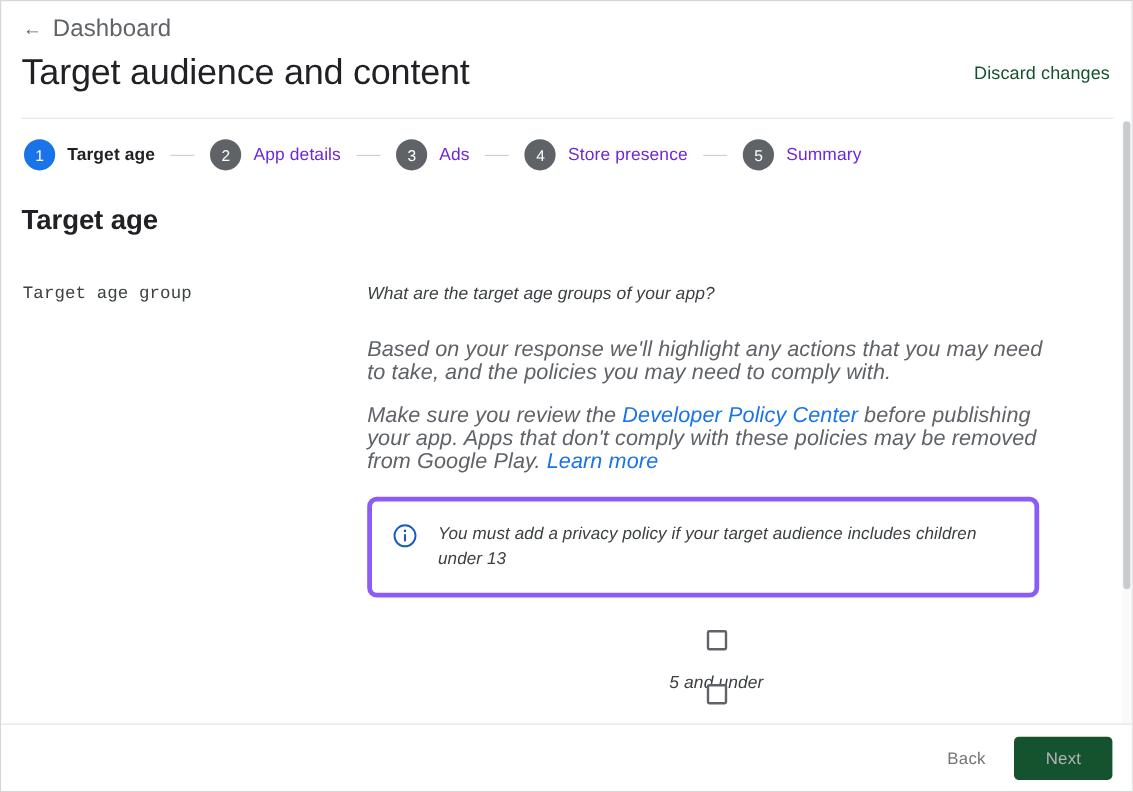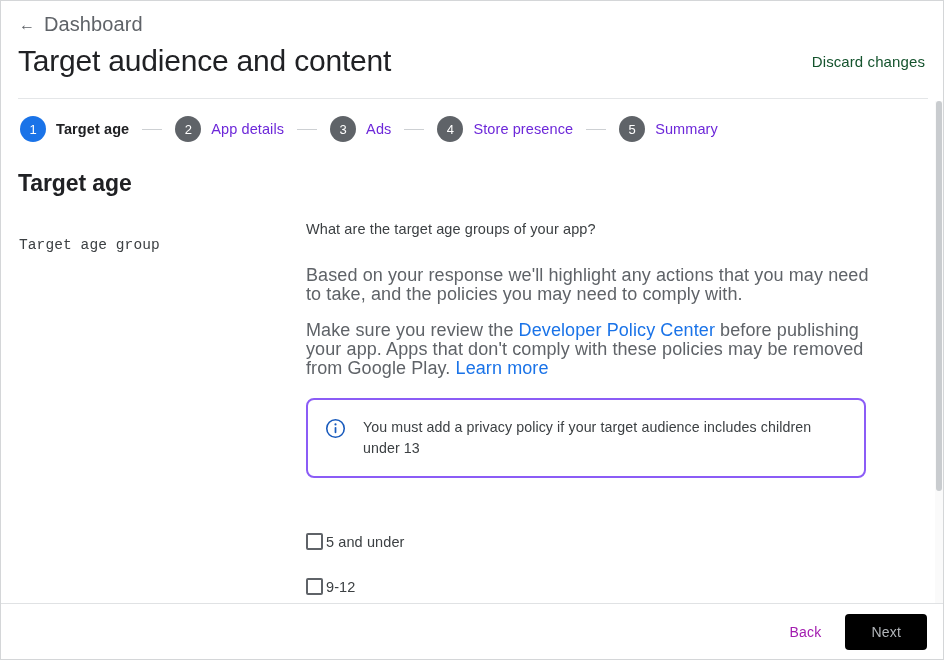--- a/index.html
+++ b/index.html
@@ -138,22 +138,23 @@
     left: 18px;
     top: 236px;
     font-size: 14.5px;
     color: #3c4043;
     letter-spacing: .1px;
     font-family: Liberation Mono, monospace;
   }
   .body-right {
     position: absolute;
     left: 305px;
-    top: 220px;
+    top: 236px;
     width: 582px;
+    font-style: italic;
   }
   .question {
     font-size: 14.5px;
     color: #3c4043;
     letter-spacing: .1px;
     margin: 0 0 29px 0;
   }
   .para {
     font-size: 18px;
     line-height: 19px;
@@ -166,44 +167,45 @@
     color: #1a73e8;
     text-decoration: none;
     cursor: pointer;
   }
 
   
   .infocard {
     margin-top: 20px;
     width: 560px;
     box-sizing: border-box;
-    border: 2px solid #8b5cf6;
+    border: 4px solid #8b5cf6;
     border-radius: 8px;
     padding: 17px 20px 17px 17px;
     display: flex;
     gap: 17px;
     align-items: flex-start;
     background: #ffffff;
   }
   .infocard .icon { flex: 0 0 auto; margin-top: 1px; }
   .infocard .text {
     font-size: 14.2px;
     line-height: 21px;
     color: #3c4043;
     letter-spacing: .1px;
   }
 
   
   .checklist { margin-top: 27px; }
   .check-row {
     display: flex;
-    align-items: flex-end;
-    gap: 3px;
+    align-items: center;
+    gap: 19px;
     height: 45px;
     cursor: pointer;
+    flex-direction: column;
   }
   .check-box {
     width: 17px;
     height: 17px;
     border: 2px solid #5f6368;
     border-radius: 2px;
     box-sizing: border-box;
     flex: 0 0 auto;
     background: #fff;
   }
@@ -250,33 +252,33 @@
     background: #ffffff;
     display: flex;
     align-items: center;
     justify-content: flex-end;
     gap: 8px;
     padding-right: 18px;
     box-sizing: border-box;
   }
   .btn-text {
     font-size: 14px;
-    color: #a21caf;
+    color: #737373;
     padding: 9px 16px;
     letter-spacing: .2px;
     background: transparent;
     border: none;
     border-radius: 4px;
     cursor: default;
     font-family: inherit;
   }
   .btn-filled {
     font-size: 14px;
     color: #b1b5b9;
-    background: #000000;
+    background: #14532d;
     border: none;
     border-radius: 4px;
     padding: 10px 26px;
     letter-spacing: .2px;
     cursor: default;
     font-family: inherit;
   }
 </style>
 </head>
 <body>

